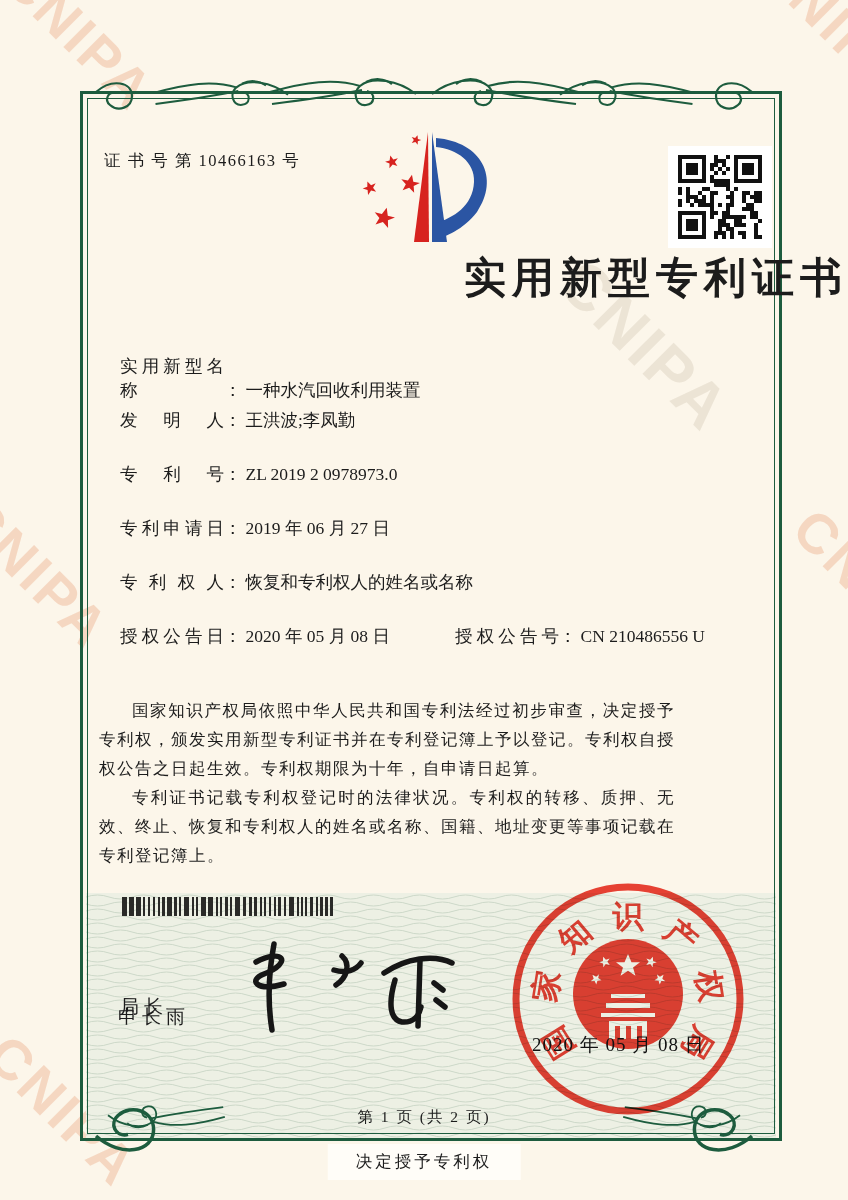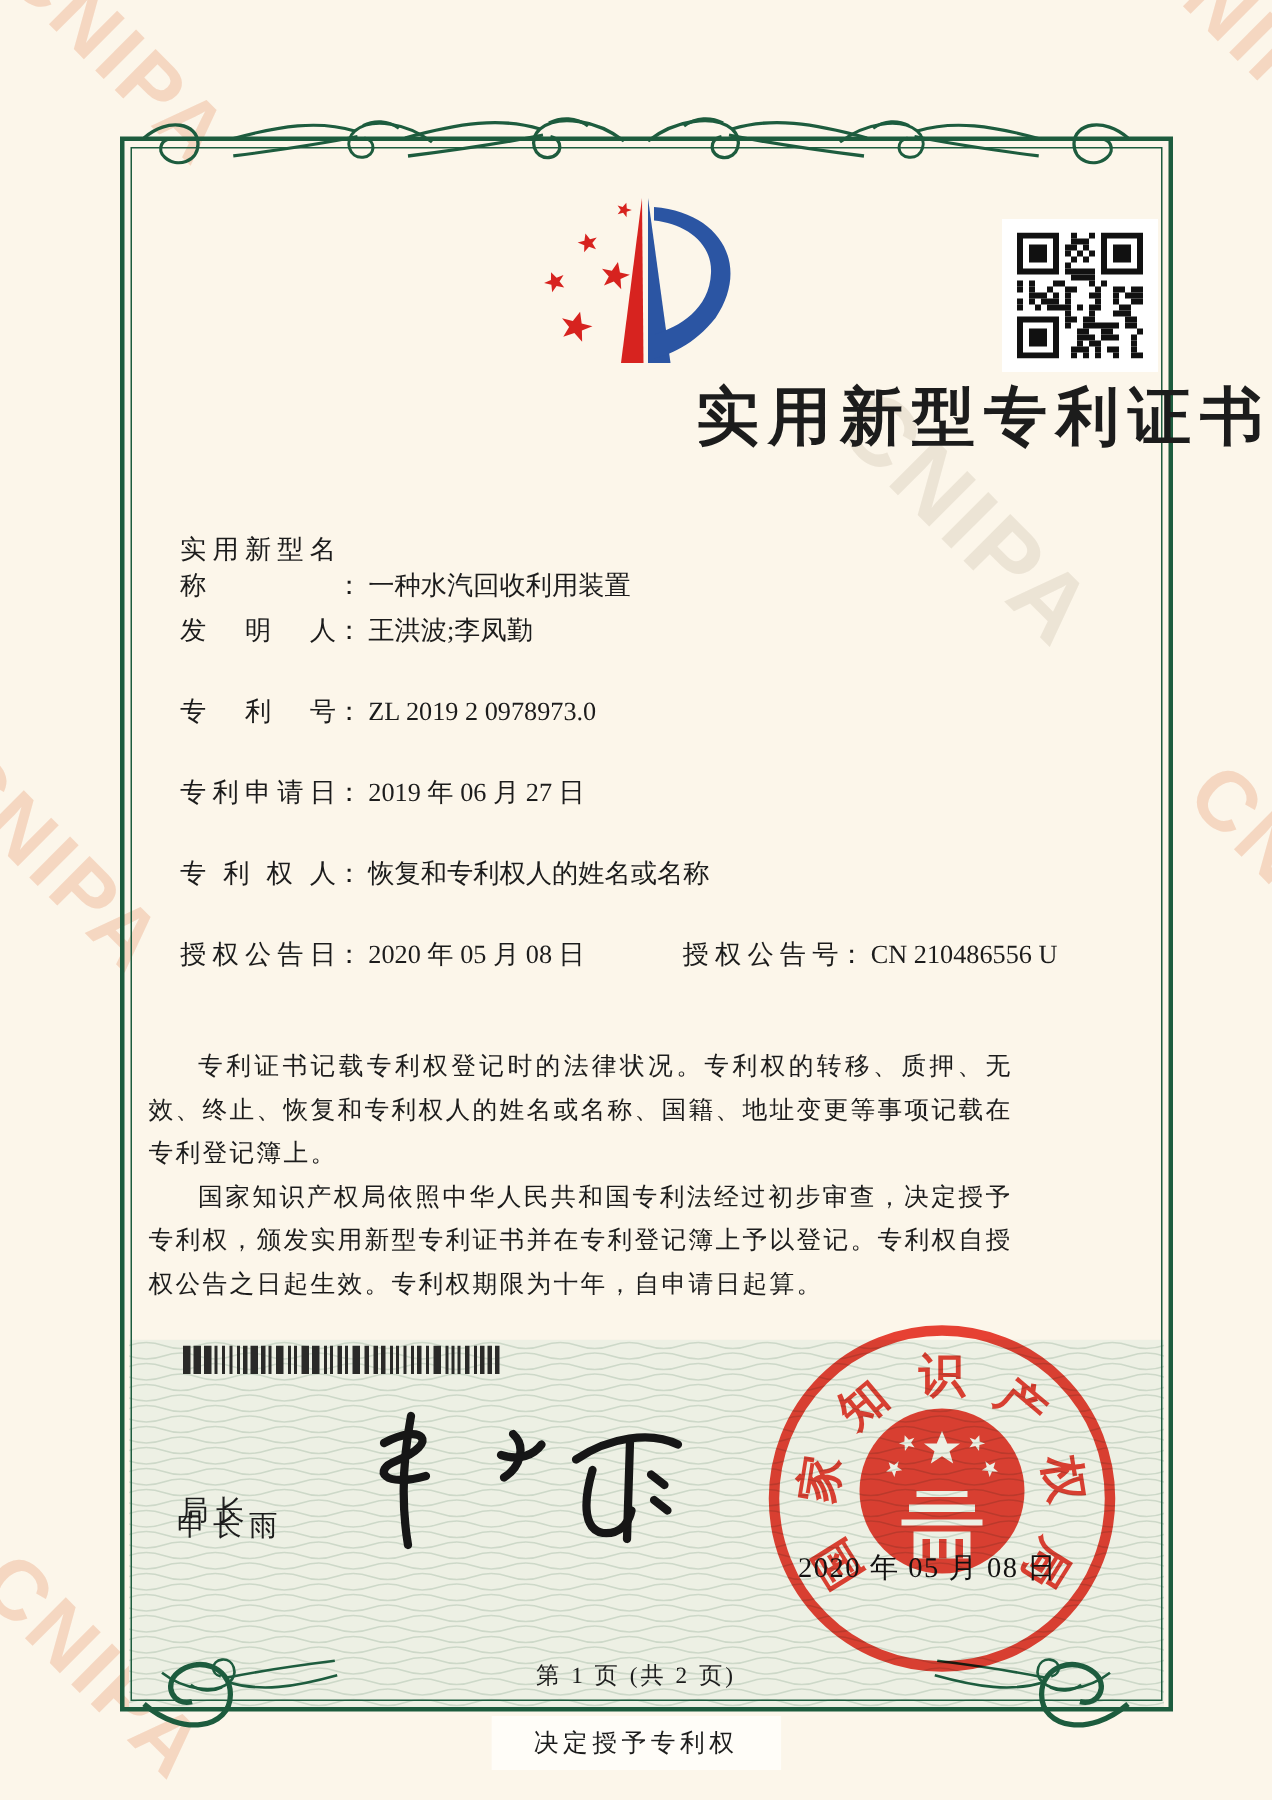--- a/index.html
+++ b/index.html
@@ -126,20 +126,21 @@
     <use href="#flr" transform="translate(560,80) scale(0.92)"></use>
     <use href="#flr" transform="translate(288,80) scale(-0.92,0.92)"></use>
     <use href="#spr" transform="translate(96,92)"></use>
     <use href="#spr" transform="translate(752,92) scale(-1,1)"></use>
     <use href="#spr" transform="translate(96,1136) scale(1.6,-1.6)"></use>
     <use href="#spr" transform="translate(752,1136) scale(-1.6,-1.6)"></use>
     <use href="#flr" transform="translate(108,1128) scale(0.8,-0.8)"></use>
     <use href="#flr" transform="translate(740,1128) scale(-0.8,-0.8)"></use>
   </svg>
 
+  <div class="certno">证 书 号 第 10466163 号</div>
 
   <svg class="logo" viewBox="0 0 160 122">
     <g fill="var(--logo-red,#d7231f)">
       <use href="#star" transform="translate(76,14) scale(0.5) rotate(18)"></use>
       <use href="#star" transform="translate(52,36) scale(0.66) rotate(-15)"></use>
       <use href="#star" transform="translate(70,58) scale(0.95) rotate(12)"></use>
       <use href="#star" transform="translate(30,62) scale(0.7) rotate(-22)"></use>
       <use href="#star" transform="translate(44,92) scale(1.05) rotate(15)"></use>
     </g>
     <polygon points="88,6 74,116 89,116" fill="var(--logo-red,#d7231f)"></polygon>
@@ -302,22 +303,22 @@
     </div>
     <div class="row">
       <span class="fl">授权公告日</span><span class="fc">：</span><span class="fv">2020 年 05 月 08 日</span>
       <span class="pair2">
         <span class="fl">授权公告号</span><span class="fc">：</span><span class="fv">CN 210486556 U</span>
       </span>
     </div>
   </div>
 
   <div class="paras">
+    <p>国家知识产权局依照中华人民共和国专利法经过初步审查，决定授予专利权，颁发实用新型专利证书并在专利登记簿上予以登记。专利权自授权公告之日起生效。专利权期限为十年，自申请日起算。</p>
     <p>专利证书记载专利权登记时的法律状况。专利权的转移、质押、无效、终止、恢复和专利权人的姓名或名称、国籍、地址变更等事项记载在专利登记簿上。</p>
-    <p>国家知识产权局依照中华人民共和国专利法经过初步审查，决定授予专利权，颁发实用新型专利证书并在专利登记簿上予以登记。专利权自授权公告之日起生效。专利权期限为十年，自申请日起算。</p>
   </div>
 
   <svg class="barcode" viewBox="0 0 216 19">
       <g id="barcode-g" fill="#2a2a28">
         <rect x="0" y="0" width="5" height="19"></rect>
         <rect x="7" y="0" width="5" height="19"></rect>
         <rect x="14" y="0" width="5" height="19"></rect>
         <rect x="21" y="0" width="2" height="19"></rect>
         <rect x="26" y="0" width="2" height="19"></rect>
         <rect x="31" y="0" width="2" height="19"></rect>

